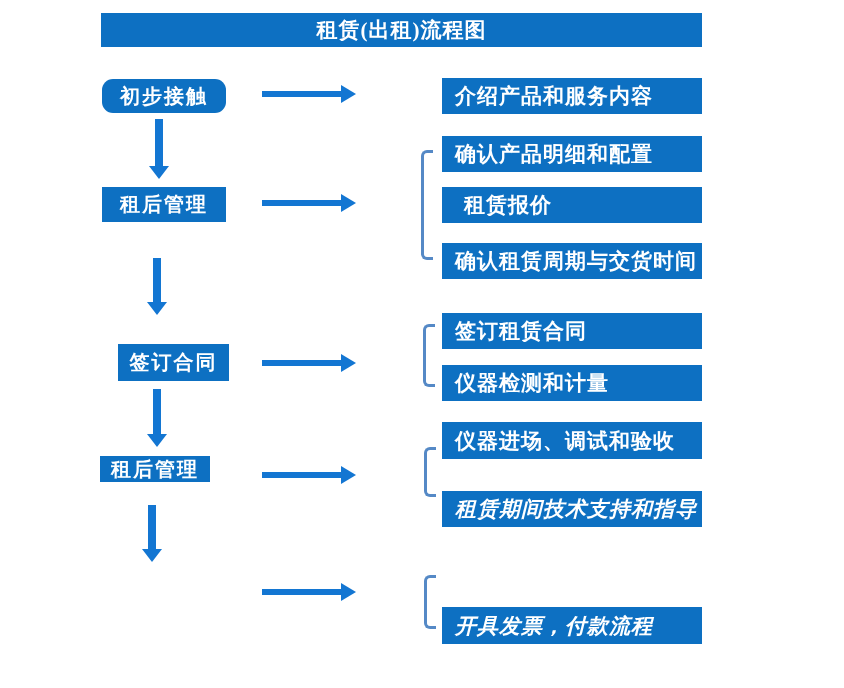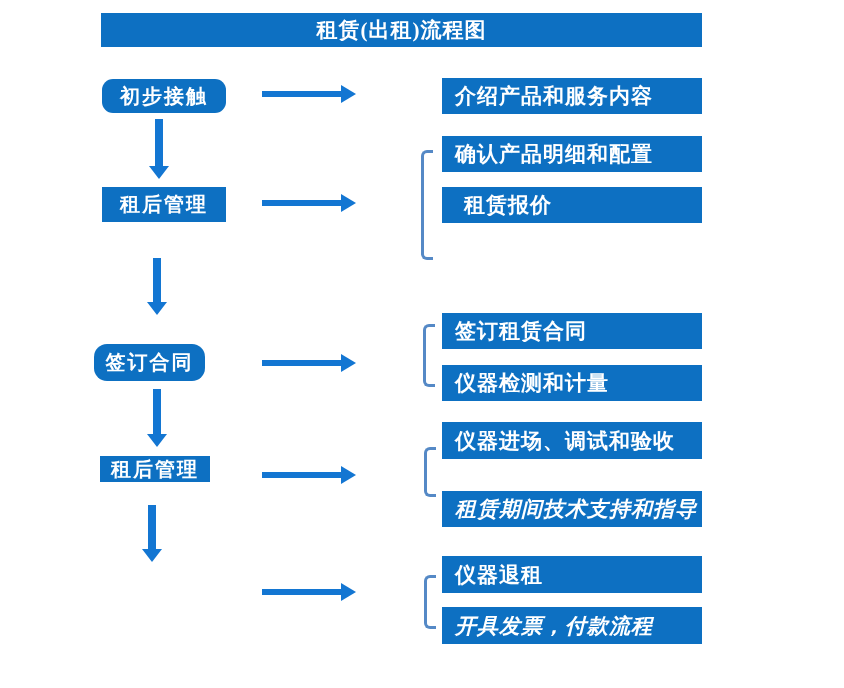--- a/index.html
+++ b/index.html
@@ -100,21 +100,21 @@
 </style>
 </head>
 <body>
 
 <div class="canvas">
 
   <div class="title-bar">租赁(出租)流程图</div>
 
   <div class="box step-box" style="left:102px; top:79px;  width:124px; height:34px;border-radius:11px;">初步接触</div>
   <div class="box step-box" style="left:102px; top:187px; width:124px; height:35px;">租后管理</div>
-  <div class="box step-box" style="left:94px; top:344px; width:111px; height:37px;border-radius:13px;">签订合同</div>
+  <div class="box step-box" style="left:118px; top:344px; width:111px; height:37px;">签订合同</div>
   <div class="box step-box" style="left:100px; top:456px; width:110px; height:26px;">租后管理</div>
 
   <div class="varrow" style="left:148px; top:119px; height:60px;">
     <div class="shaft"></div>
     <div class="head"></div>
   </div>
   <div class="varrow" style="left:146px; top:258px; height:57px;">
     <div class="shaft"></div>
     <div class="head"></div>
   </div>
@@ -150,23 +150,23 @@
 
   <div class="bracket" style="left:421px; top:150px; height:110px;"></div>
   <div class="bracket" style="left:423px; top:324px; height:63px;"></div>
   <div class="bracket" style="left:424px; top:447px; height:50px;"></div>
   <div class="bracket" style="left:424px; top:575px; height:54px;"></div>
 
   <div class="box detail-box" style="top:78px;">介绍产品和服务内容</div>
 
   <div class="box detail-box" style="top:136px;">确认产品明细和配置</div>
   <div class="box detail-box" style="top:187px;padding-left:22px;">租赁报价</div>
+  <div class="box detail-box" style="top:243px;">确认租赁周期与交货时间</div>
 
   <div class="box detail-box" style="top:365px;">仪器检测和计量</div>
   <div class="box detail-box" style="top:313px;">签订租赁合同</div>
 
   <div class="box detail-box" style="top:422px; height:37px;">仪器进场、调试和验收</div>
   <div class="box detail-box" style="top:491px;font-style:italic;">租赁期间技术支持和指导</div>
 
-  <div class="box detail-box" style="top:556px; height:37px;">仪器退租</div>
   <div class="box detail-box" style="top:607px; height:37px;font-style:italic;">开具发票，付款流程</div>
 
 </div>
 
 </body></html>

